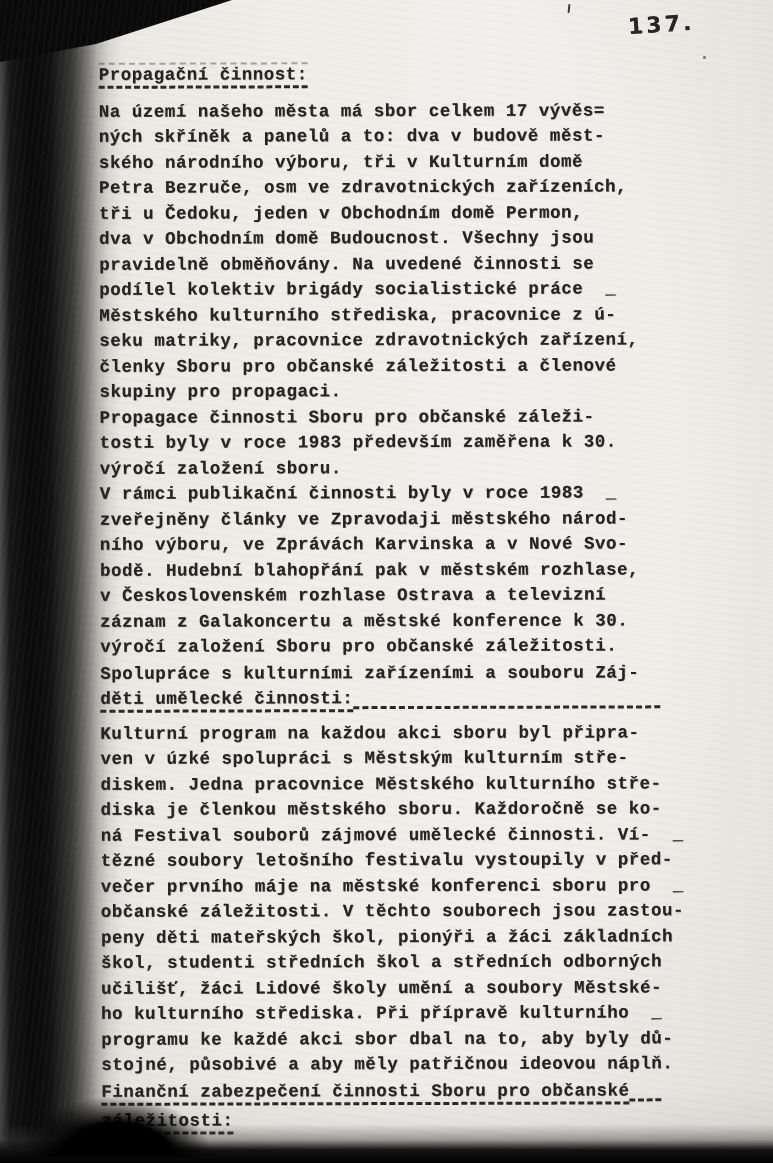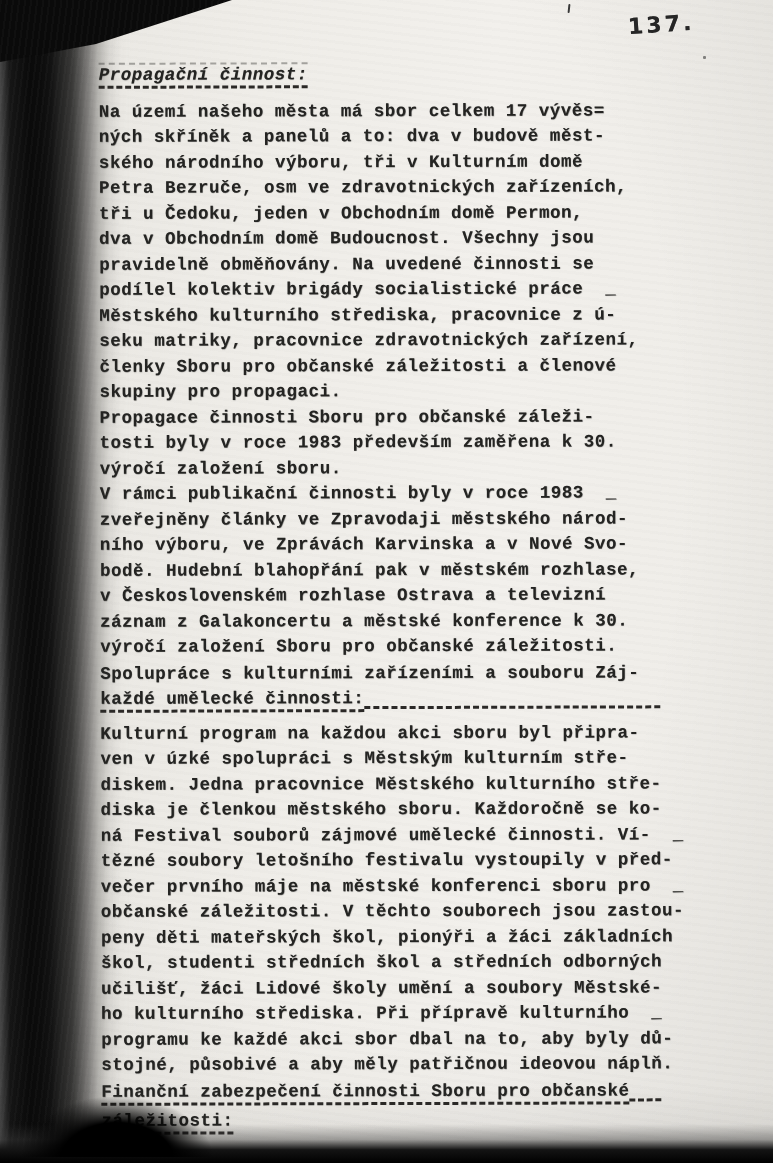--- a/index.html
+++ b/index.html
@@ -58,21 +58,21 @@
     text-shadow:0.4px 0.4px 0.7px rgba(25,25,25,0.5);
     transform:rotate(-0.15deg);
   }
   .tline{white-space:pre;height:25.5px;}
   .hline{white-space:pre;height:25.5px;}
   .u{
     display:inline-block;line-height:19px;
     border-bottom:3px dashed #2b2927;padding-bottom:1px;
   }
   .h1{margin:0 0 11px 0;font-size:inherit;font-weight:bold;}
-  .h1 .u{border-top:2px dashed rgba(43,41,39,0.38);padding-top:1px;font-style:italic;}
+  .h1 .u{border-top:2px dashed rgba(43,41,39,0.38);padding-top:1px;}
   .h2{margin:1px 0 9px 0;}
   .h3{margin:2px 0 0 0;}
   .fill-row{display:flex;align-items:flex-end;height:25.5px;white-space:pre;}
   .fill{
     flex:1 1 auto;border-bottom:3px dashed #2b2927;
     transform:translateY(-3px);
   }
   .fill.short{margin-right:62px;}
   .gap-top{margin-top:3px;}
 </style>
@@ -113,21 +113,21 @@
         <div class="tline">zveřejněny články ve Zpravodaji městského národ-</div>
         <div class="tline">ního výboru, ve Zprávách Karvinska a v Nové Svo-</div>
         <div class="tline">bodě. Hudební blahopřání pak v městském rozhlase,</div>
         <div class="tline">v Československém rozhlase Ostrava a televizní</div>
         <div class="tline">záznam z Galakoncertu a městské konference k 30.</div>
         <div class="tline">výročí založení Sboru pro občanské záležitosti.</div>
       </div>
 
     <div class="h2">
       <div class="hline">Spolupráce s kulturními zařízeními a souboru Záj-</div>
-      <div class="fill-row"><span class="u">každé umělecké činnosti:</span><span class="fill short"></span></div>
+      <div class="fill-row"><span class="u">děti umělecké činnosti:</span><span class="fill short"></span></div>
     </div>
 
     <div class="para">
         <div class="tline">Kulturní program na každou akci sboru byl připra-</div>
         <div class="tline">ven v úzké spolupráci s Městským kulturním stře-</div>
         <div class="tline">diskem. Jedna pracovnice Městského kulturního stře-</div>
         <div class="tline">diska je členkou městského sboru. Každoročně se ko-</div>
         <div class="tline">ná Festival souborů zájmové umělecké činnosti. Ví-  _</div>
         <div class="tline">tězné soubory letošního festivalu vystoupily v před-</div>
         <div class="tline">večer prvního máje na městské konferenci sboru pro  _</div>

